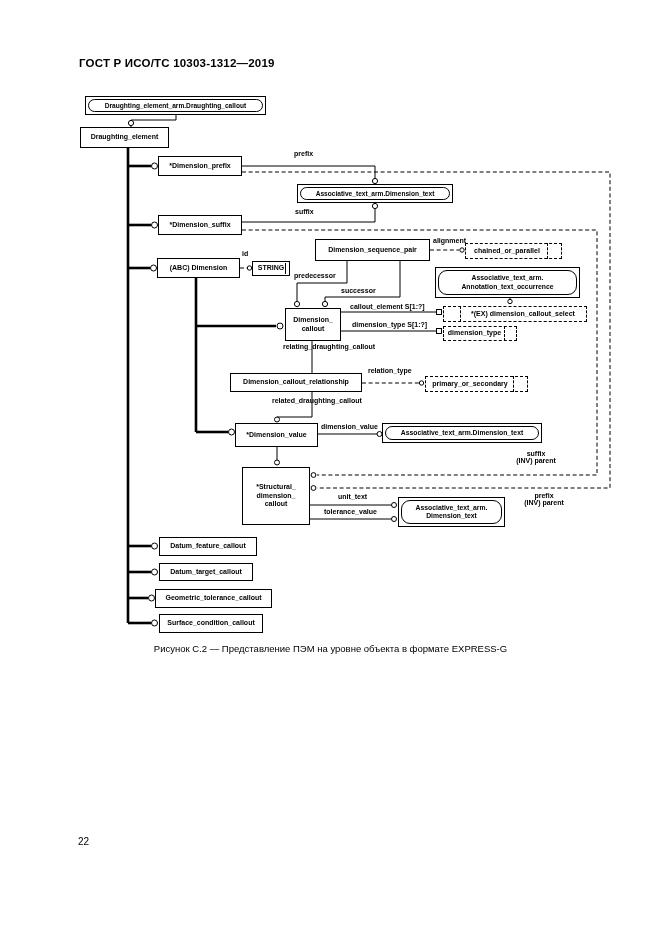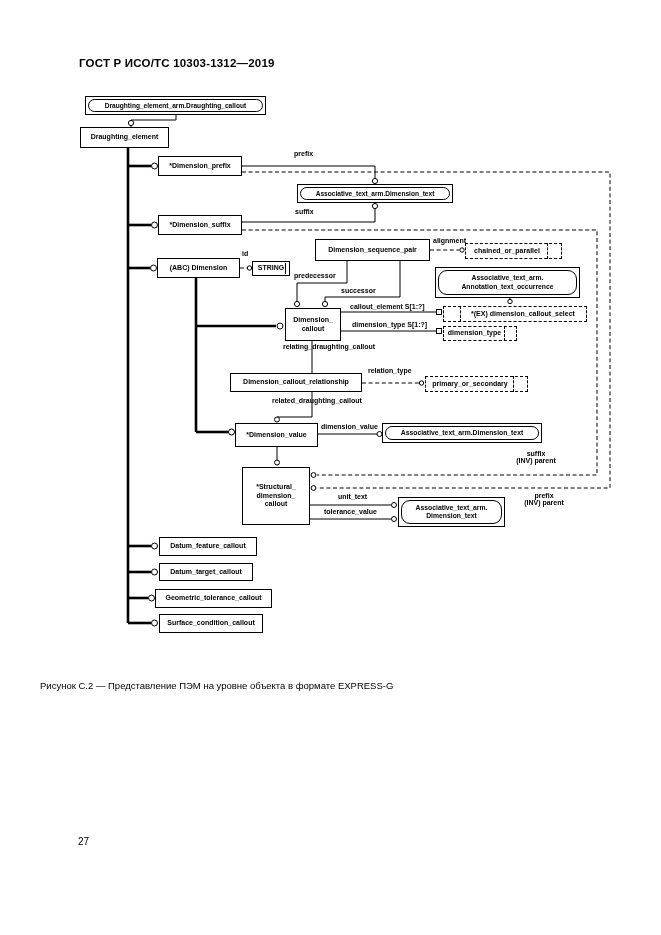--- a/index.html
+++ b/index.html
@@ -2,21 +2,21 @@
 <html><head>
 <meta charset="utf-8">
 <style>
   html,body{margin:0;padding:0;background:#e8e8e8;}
   #page{position:relative;width:661px;height:935px;background:#ffffff;
         font-family:"Liberation Sans",sans-serif;color:#000;overflow:hidden;
         margin:0 auto;box-shadow:0 0 4px rgba(0,0,0,.4);}
   #svglayer{position:absolute;left:0;top:0;width:661px;height:935px;}
   .hdr{position:absolute;left:79px;top:57px;font-size:11.5px;font-weight:bold;letter-spacing:.2px;}
   .pagenum{position:absolute;left:78px;top:836px;font-size:10px;}
-  .caption{position:absolute;left:40px;top:643px;width:581px;text-align:left;font-size:9.5px;line-height:12px;margin-top:37px;}
+  .caption{position:absolute;left:40px;top:643px;width:581px;text-align:center;font-size:9.5px;line-height:12px;}
   .box{position:absolute;border:1px solid #000;background:#fff;box-sizing:border-box;
        display:flex;flex-direction:column;align-items:center;justify-content:center;
        text-align:center;font-weight:bold;font-size:7px;line-height:1.2;}
   .dashedbox{border:1px dashed #000;}
   .refbox{padding:2px;}
   .stadium{border:1px solid #000;border-radius:9px;width:100%;height:100%;box-sizing:border-box;
        display:flex;flex-direction:column;align-items:center;justify-content:center;}
   .lbl{position:absolute;font-size:7px;font-weight:bold;white-space:nowrap;}
   .lblc{text-align:center;}
   .div-r{position:absolute;top:-1px;bottom:-1px;border-left:1px dashed #000;}
@@ -210,15 +210,15 @@
   </div>
   <div class="lbl lblc" style="left:513px;top:492px;width:62px;">
     <div>prefix</div>
     <div>(INV) parent</div>
   </div>
 
   <div class="caption">
     <div>Рисунок С.2 — Представление ПЭМ на уровне объекта в формате EXPRESS-G</div>
   </div>
 
-  <div class="pagenum">27</div>
+  <div class="pagenum">22</div>
 
 </div>
 
 </body></html>

